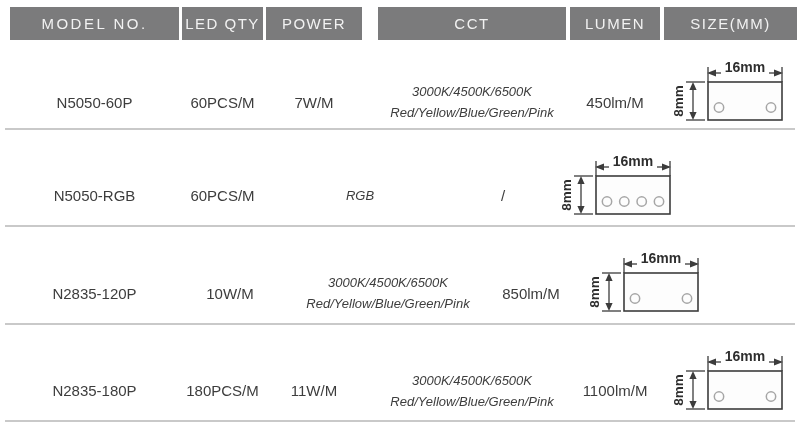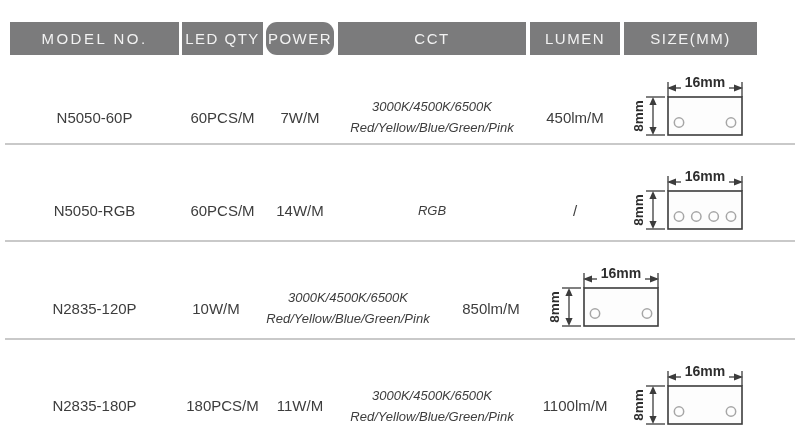--- a/index.html
+++ b/index.html
@@ -1,26 +1,26 @@
 <!DOCTYPE html>
 <html><head>
 <meta charset="utf-8">
 <style>
   html,body{margin:0;padding:0;}
   body{
     width:800px;height:427px;background:#ffffff;overflow:hidden;
     font-family:"Liberation Sans",sans-serif;color:var(--body-text,#3d3d3d);
   }
-  .sheet{position:relative;width:800px;height:427px;box-sizing:border-box;padding-top:22px;background:#fff;}
+  .sheet{position:relative;width:800px;height:427px;box-sizing:border-box;padding-top:7px;background:#fff;}
   .grid{display:flex;padding-left:10px;}
   
   .cell{box-sizing:border-box;display:flex;align-items:center;justify-content:center;text-align:center;}
   .c-model{width:169px;margin-right:3px;}
   .c-qty{width:81px;margin-right:3px;}
-  .c-power{width:68px;margin-right:4px;border-radius:11px;}
+  .c-power{width:96px;margin-right:16px;}
   .c-cct{width:188px;margin-right:4px;}
   .c-lumen{width:90px;margin-right:4px;}
   .c-size{width:133px;}
   
   .hdr{height:33px;}
   .hdr .cell{
     background:var(--header-bg,#7b7b7c);color:var(--header-text,#f2f2f2);
     font-size:15px;letter-spacing:1.5px;
   }
   .hdr .cell:first-child{letter-spacing:2.5px;}
@@ -84,21 +84,20 @@
               <circle cx="99.0" cy="52.5" r="4.7"></circle>
             </g>
             <text class="dim-label" x="73" y="17" text-anchor="middle">16mm</text>
             <text class="dim-label dim-label-v" x="11" y="46" text-anchor="middle" transform="rotate(-90 11 46)">8mm</text>
           </svg>
   </div>
 </div>
       <div class="grid row">
   <div class="cell c-model">N5050-RGB</div>
   <div class="cell c-qty">60PCS/M</div>
-  <div class="cell c-power">14W/M</div>
   <div class="cell c-cct cct-cell">
     <span>RGB</span>
 
   </div>
   <div class="cell c-lumen">/</div>
   <div class="cell c-size">
     <svg class="size-diagram" viewBox="0 0 118 70" width="118" height="70" xmlns="http://www.w3.org/2000/svg">
             <g stroke="#3c3c3c" stroke-width="1.3" fill="none">
               <line x1="36" y1="27" x2="36" y2="12"></line>
               <line x1="110" y1="27" x2="110" y2="12"></line>

